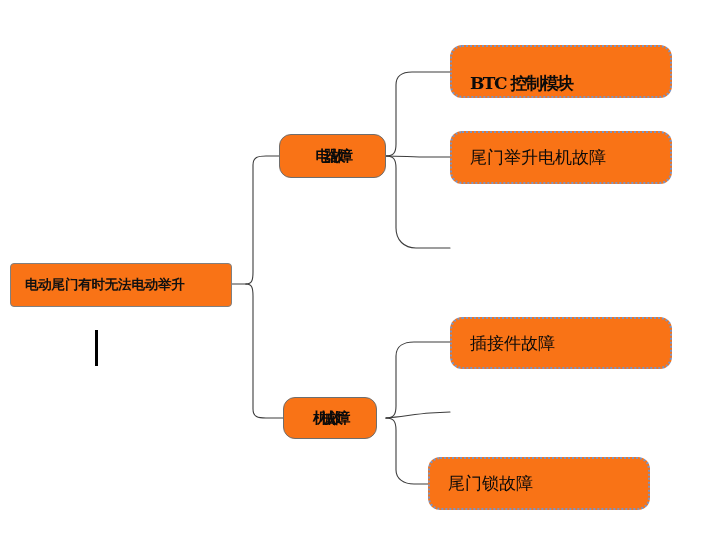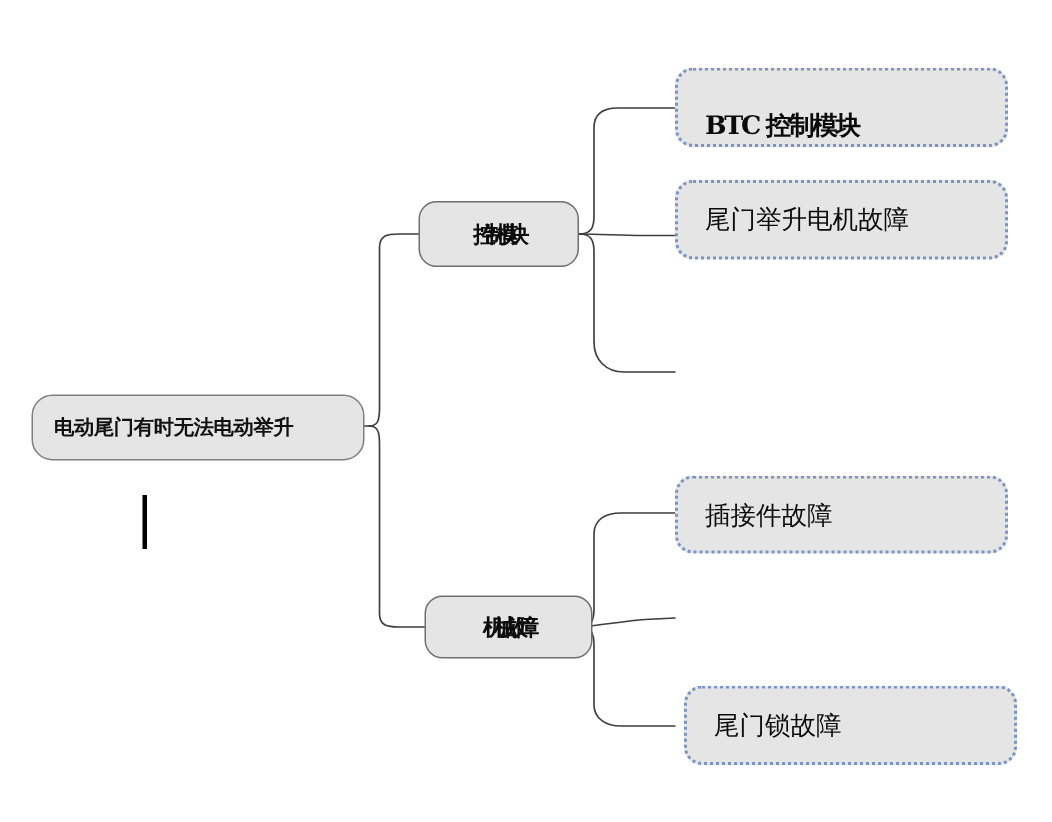--- a/index.html
+++ b/index.html
@@ -28,29 +28,28 @@
     width: 701px;
     height: 548px;
     pointer-events: none;
   }
 
   .node {
     position: absolute;
     box-sizing: border-box;
     display: flex;
     align-items: center;
-    background: #e5e5e5;
+    background: #f97316;
   }
 
   
   .node-root {
     border: 1.3px solid #808080;
-    border-radius: 14px;
+    border-radius: 4px;
     padding-left: 14px;
-    margin-left: 11px;
   }
   .node-root .node-label {
     font-size: 13.5px;
     font-weight: bold;
     color: #111111;
     letter-spacing: -0.2px;
     white-space: nowrap;
   }
 
   
@@ -125,40 +124,40 @@
       <path d="M 386 418 C 400 417 416 414 430 413 L 450 412"></path>
       <path d="M 386 418 C 394 418 396 422 396 430 L 396 470 C 396 479 404 484 414 484 L 450 484"></path>
     </g>
   </svg>
 
   <div class="node node-root" style="left:10px; top:263px; width:222px; height:44px;">
     <span class="node-label">电动尾门有时无法电动举升</span>
   </div>
 
   <div class="node node-branch" style="left:279px; top:134px; width:107px; height:44px;">
-    <span class="node-label">控制模块</span>
+    <span class="node-label">电器故障</span>
   </div>
 
-  <div class="node node-branch" style="left:283px; top:397px; width:112px; height:42px;">
+  <div class="node node-branch" style="left:283px; top:397px; width:94px; height:42px;">
     <span class="node-label">机械故障</span>
   </div>
 
   <div class="node node-leaf clipped-low" style="left:450px; top:45px; width:222px; height:53px;">
     <span class="node-label">BTC 控制模块</span>
   </div>
 
-  <div class="node node-leaf" style="left:450px; top:120px; width:222px; height:53px;text-align:center;">
+  <div class="node node-leaf" style="left:450px; top:131px; width:222px; height:53px;text-align:center;">
     <span class="node-label">尾门举升电机故障</span>
   </div>
 
 
   <div class="node node-leaf" style="left:450px; top:317px; width:222px; height:52px;">
     <span class="node-label">插接件故障</span>
   </div>
 
 
-  <div class="node node-leaf" style="left:456px; top:457px; width:222px; height:53px;">
+  <div class="node node-leaf" style="left:428px; top:457px; width:222px; height:53px;">
     <span class="node-label">尾门锁故障</span>
   </div>
 
   <div class="caret" style="left:95px; top:330px; width:2.5px; height:36px;"></div>
 
 </div>
 
 </body></html>

